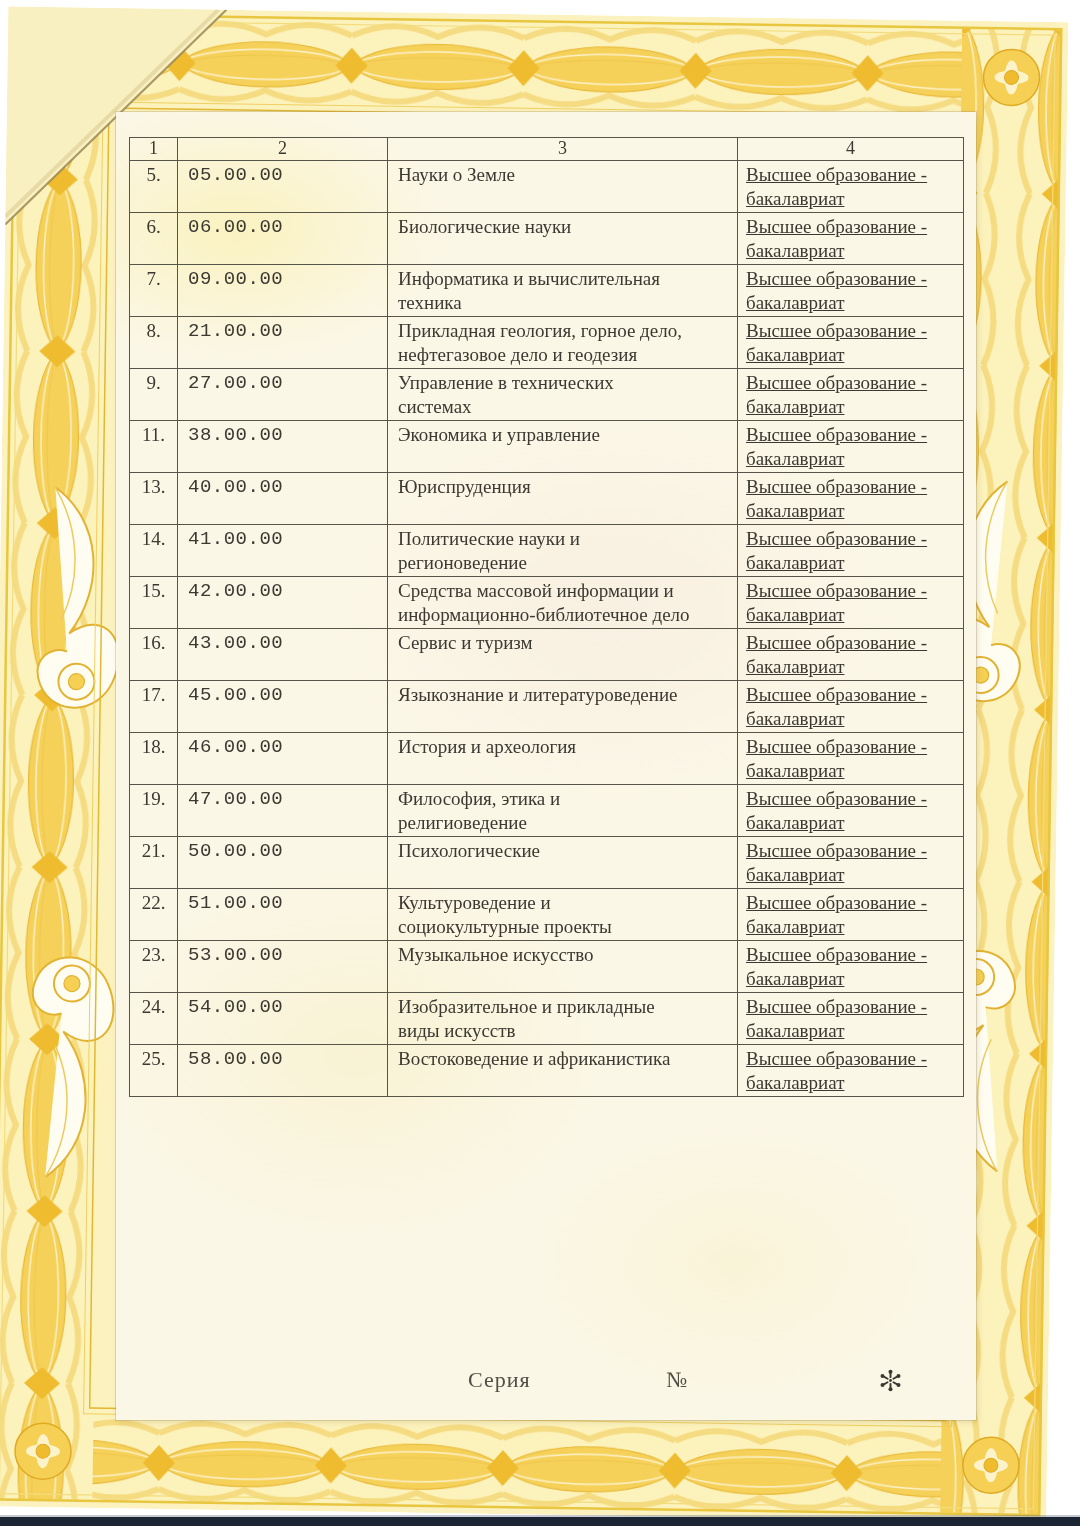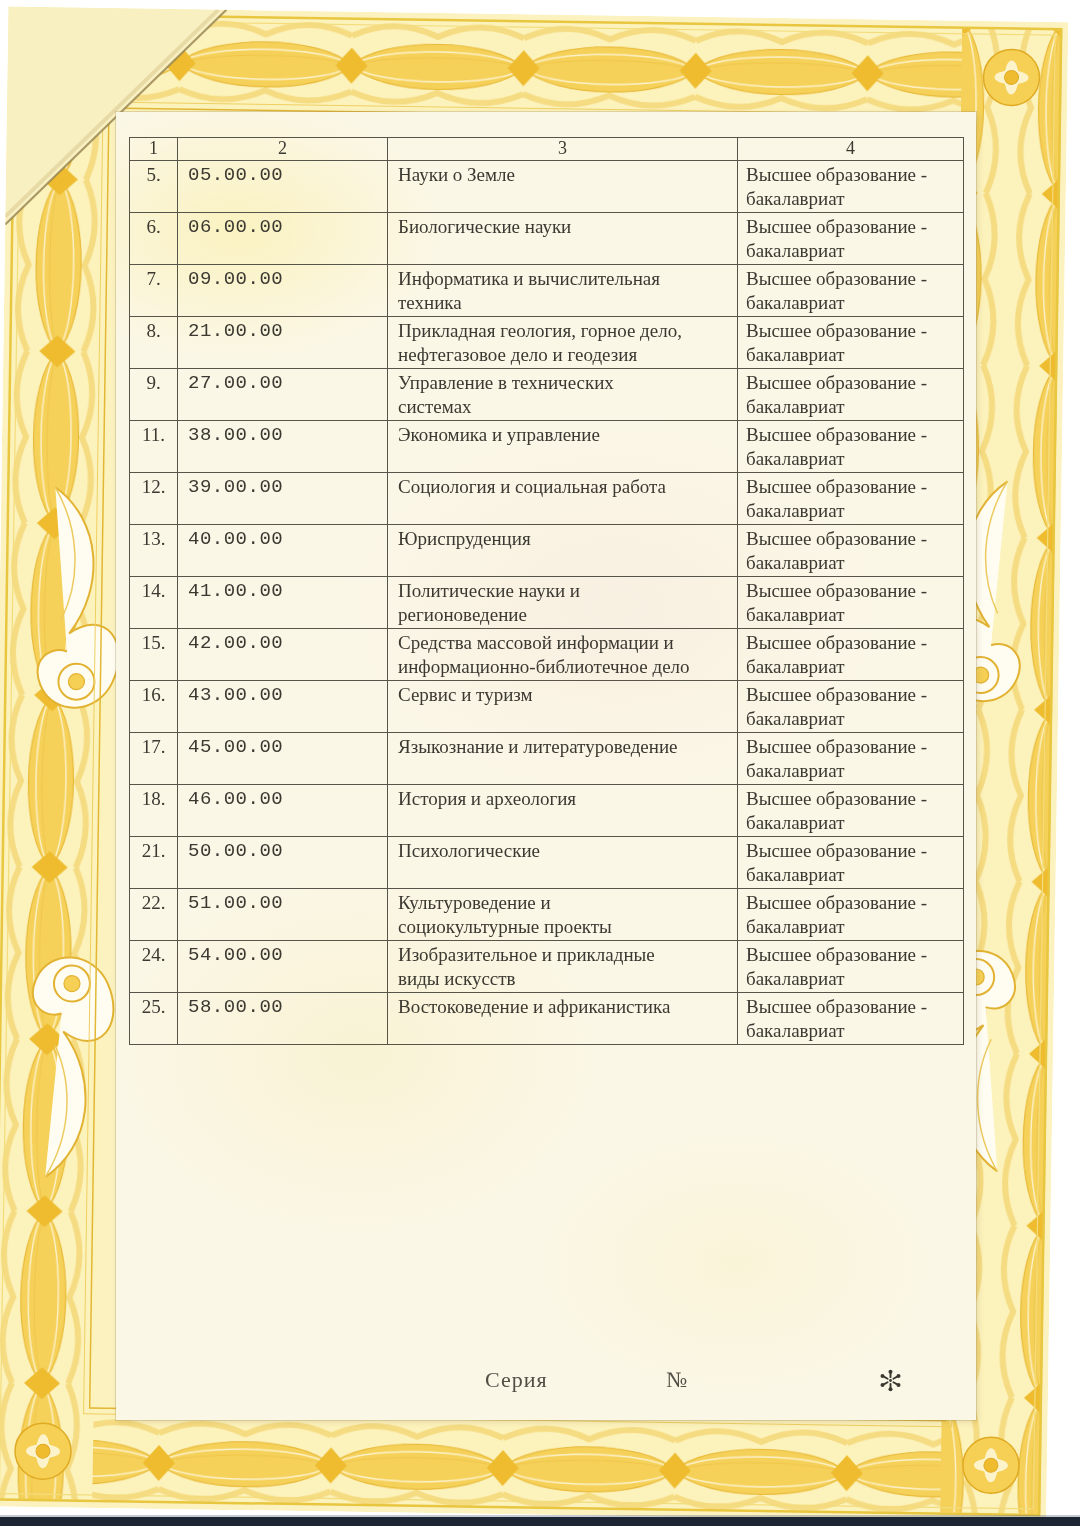--- a/index.html
+++ b/index.html
@@ -26,25 +26,25 @@
   table{position:absolute;left:13px;top:25px;width:834px;border-collapse:collapse;
         table-layout:fixed;color:#3b3931;}
   col.c1{width:48px;} col.c2{width:210px;} col.c3{width:350px;} col.c4{width:226px;}
   th,td{border:1px solid #57544a;vertical-align:top;font-weight:normal;}
   th{font-size:18px;line-height:21px;height:22px;text-align:center;padding:0 2px;}
   tbody tr{height:51px;}
   td{font-size:19px;line-height:24px;padding:2px 6px 1px 10px;}
   td.num{text-align:center;padding:2px 2px 1px 2px;}
   td.code{letter-spacing:0.5px;font-family:Liberation Mono, monospace;}
   td.name{padding-right:47px;margin-top:20px;}
-  td.level{padding-left:8px;}
+  td.level{padding-left:8px;text-decoration:underline;}
 
   
   .flabel{position:absolute;font-size:22px;color:#514e45;letter-spacing:1px;}
-  .serie{left:369px;top:1255px;}
+  .serie{left:352px;top:1255px;}
   .numlab{left:550px;top:1255px;}
   .ast{position:absolute;left:762px;top:1256px;width:25px;height:25px;}
 
   
   .strip{position:absolute;left:0;right:0;bottom:0;height:9px;background:#1c2534;z-index:5;
          box-shadow:0 -2px 0 rgba(90,100,125,0.35);}
 </style>
 </head>
 <body>
 
@@ -171,26 +171,20 @@
       </tr>
 
 
       <tr class="body-row">
         <td class="num">11.</td>
         <td class="code">38.00.00</td>
         <td class="name">Экономика и управление</td>
         <td class="level">Высшее образование - бакалавриат</td>
       </tr>
 
-      <tr class="body-row">
-        <td class="num">12.</td>
-        <td class="code">39.00.00</td>
-        <td class="name">Социология и социальная работа</td>
-        <td class="level">Высшее образование - бакалавриат</td>
-      </tr>
 
       <tr class="body-row">
         <td class="num">13.</td>
         <td class="code">40.00.00</td>
         <td class="name">Юриспруденция</td>
         <td class="level">Высшее образование - бакалавриат</td>
       </tr>
 
       <tr class="body-row">
         <td class="num">14.</td>
@@ -220,36 +214,48 @@
         <td class="level">Высшее образование - бакалавриат</td>
       </tr>
 
       <tr class="body-row">
         <td class="num">18.</td>
         <td class="code">46.00.00</td>
         <td class="name">История и археология</td>
         <td class="level">Высшее образование - бакалавриат</td>
       </tr>
 
+      <tr class="body-row">
+        <td class="num">19.</td>
+        <td class="code">47.00.00</td>
+        <td class="name">Философия, этика и религиоведение</td>
+        <td class="level">Высшее образование - бакалавриат</td>
+      </tr>
 
 
       <tr class="body-row">
         <td class="num">21.</td>
         <td class="code">50.00.00</td>
         <td class="name">Психологические</td>
         <td class="level">Высшее образование - бакалавриат</td>
       </tr>
 
       <tr class="body-row">
         <td class="num">22.</td>
         <td class="code">51.00.00</td>
         <td class="name">Культуроведение и социокультурные проекты</td>
         <td class="level">Высшее образование - бакалавриат</td>
       </tr>
 
+      <tr class="body-row">
+        <td class="num">23.</td>
+        <td class="code">53.00.00</td>
+        <td class="name">Музыкальное искусство</td>
+        <td class="level">Высшее образование - бакалавриат</td>
+      </tr>
 
       <tr class="body-row">
         <td class="num">24.</td>
         <td class="code">54.00.00</td>
         <td class="name">Изобразительное и прикладные виды искусств</td>
         <td class="level">Высшее образование - бакалавриат</td>
       </tr>
 
       <tr class="body-row">
         <td class="num">25.</td>

